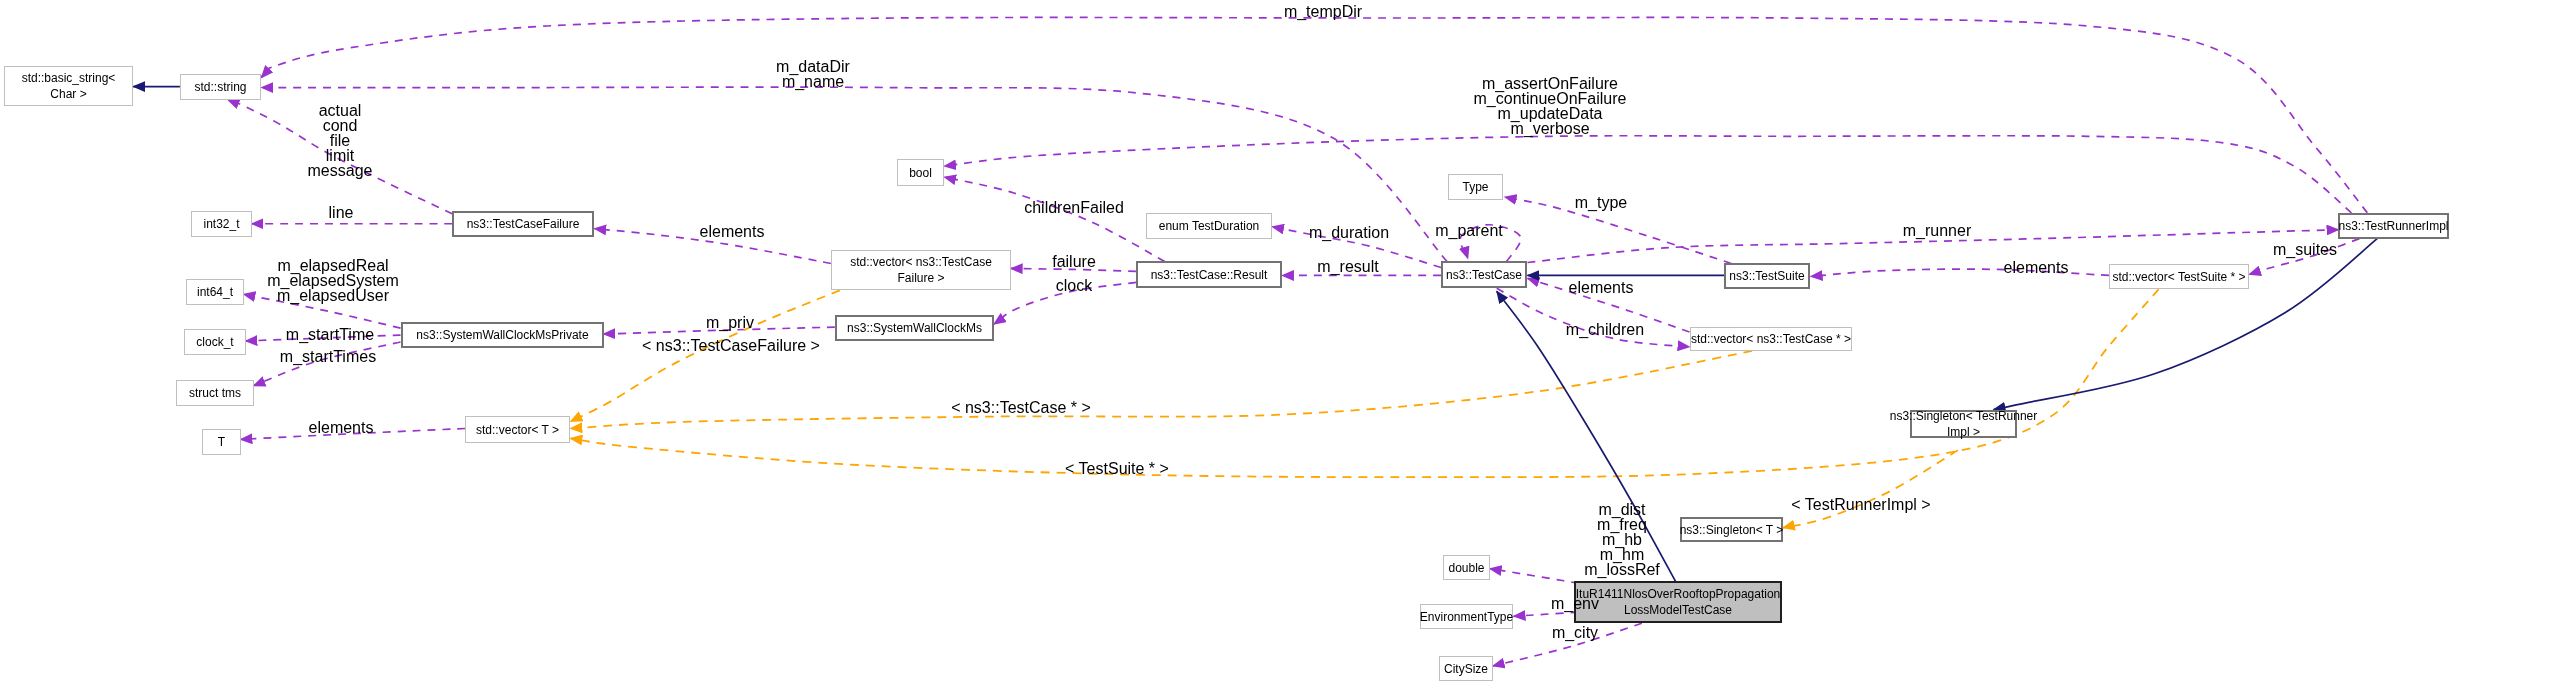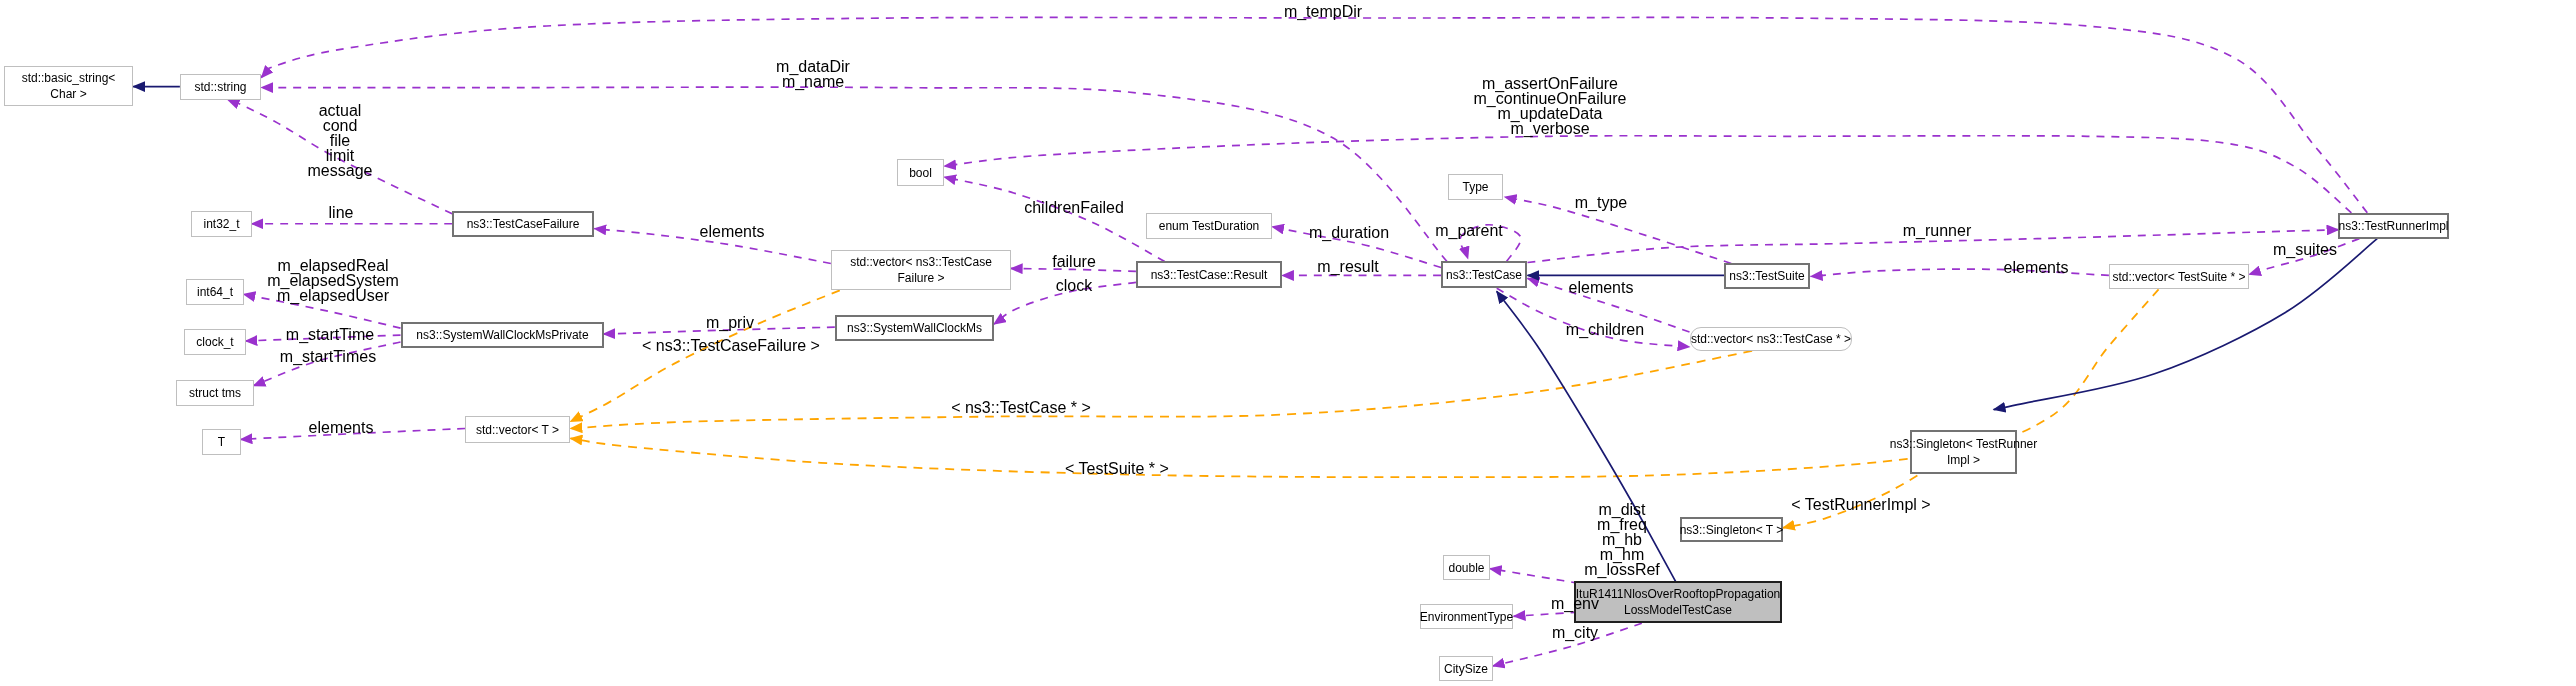--- a/index.html
+++ b/index.html
@@ -82,24 +82,24 @@
     <div class="node plain" style="left: 465px; top: 416px; width: 105px; height: 27px;">std::vector&lt; T &gt;</div>
     <div class="node plain" style="left: 831px; top: 250px; width: 180px; height: 40px;">std::vector&lt; ns3::TestCase
 Failure &gt;</div>
     <div class="node bold" style="left: 835px; top: 315px; width: 159px; height: 26px;">ns3::SystemWallClockMs</div>
     <div class="node plain" style="left: 897px; top: 159px; width: 47px; height: 27px;">bool</div>
     <div class="node plain" style="left: 1146px; top: 213px; width: 126px; height: 26px;">enum TestDuration</div>
     <div class="node bold" style="left: 1136px; top: 261px; width: 146px; height: 27px;">ns3::TestCase::Result</div>
     <div class="node plain" style="left: 1448px; top: 174px; width: 55px; height: 26px;">Type</div>
     <div class="node bold" style="left: 1441px; top: 261px; width: 86px; height: 27px;">ns3::TestCase</div>
     <div class="node bold" style="left: 1724px; top: 263px; width: 86px; height: 26px;">ns3::TestSuite</div>
-    <div class="node plain" style="left: 1690px; top: 327px; width: 162px; height: 24px; border-radius: 11px;">std::vector&lt; ns3::TestCase * &gt;</div>
+    <div class="node plain" style="left: 1690px; top: 327px; width: 162px; height: 24px;">std::vector&lt; ns3::TestCase * &gt;</div>
     <div class="node plain" style="left: 2109px; top: 264px; width: 140px; height: 25px;">std::vector&lt; TestSuite * &gt;</div>
     <div class="node bold" style="left: 2338px; top: 213px; width: 111px; height: 26px;">ns3::TestRunnerImpl</div>
-    <div class="node bold" style="left: 1910px; top: 410px; width: 107px; height: 44px; margin-top: 20px;">ns3::Singleton&lt; TestRunner
+    <div class="node bold" style="left: 1910px; top: 410px; width: 107px; height: 28px;">ns3::Singleton&lt; TestRunner
 Impl &gt;</div>
     <div class="node bold" style="left: 1680px; top: 517px; width: 103px; height: 25px;">ns3::Singleton&lt; T &gt;</div>
     <div class="node plain" style="left: 1443px; top: 555px; width: 47px; height: 25px;">double</div>
     <div class="node plain" style="left: 1420px; top: 604px; width: 93px; height: 25px;">EnvironmentType</div>
     <div class="node plain" style="left: 1439px; top: 656px; width: 54px; height: 25px;">CitySize</div>
     <div class="node highlight" style="left: 1574px; top: 581px; width: 208px; height: 42px;">ItuR1411NlosOverRooftopPropagation
 LossModelTestCase</div>
     <div class="edge-label" style="left: 1323px; top: 11px;">m_tempDir</div>
     <div class="edge-label" style="left: 813px; top: 74px;">m_dataDir
 m_name</div>

